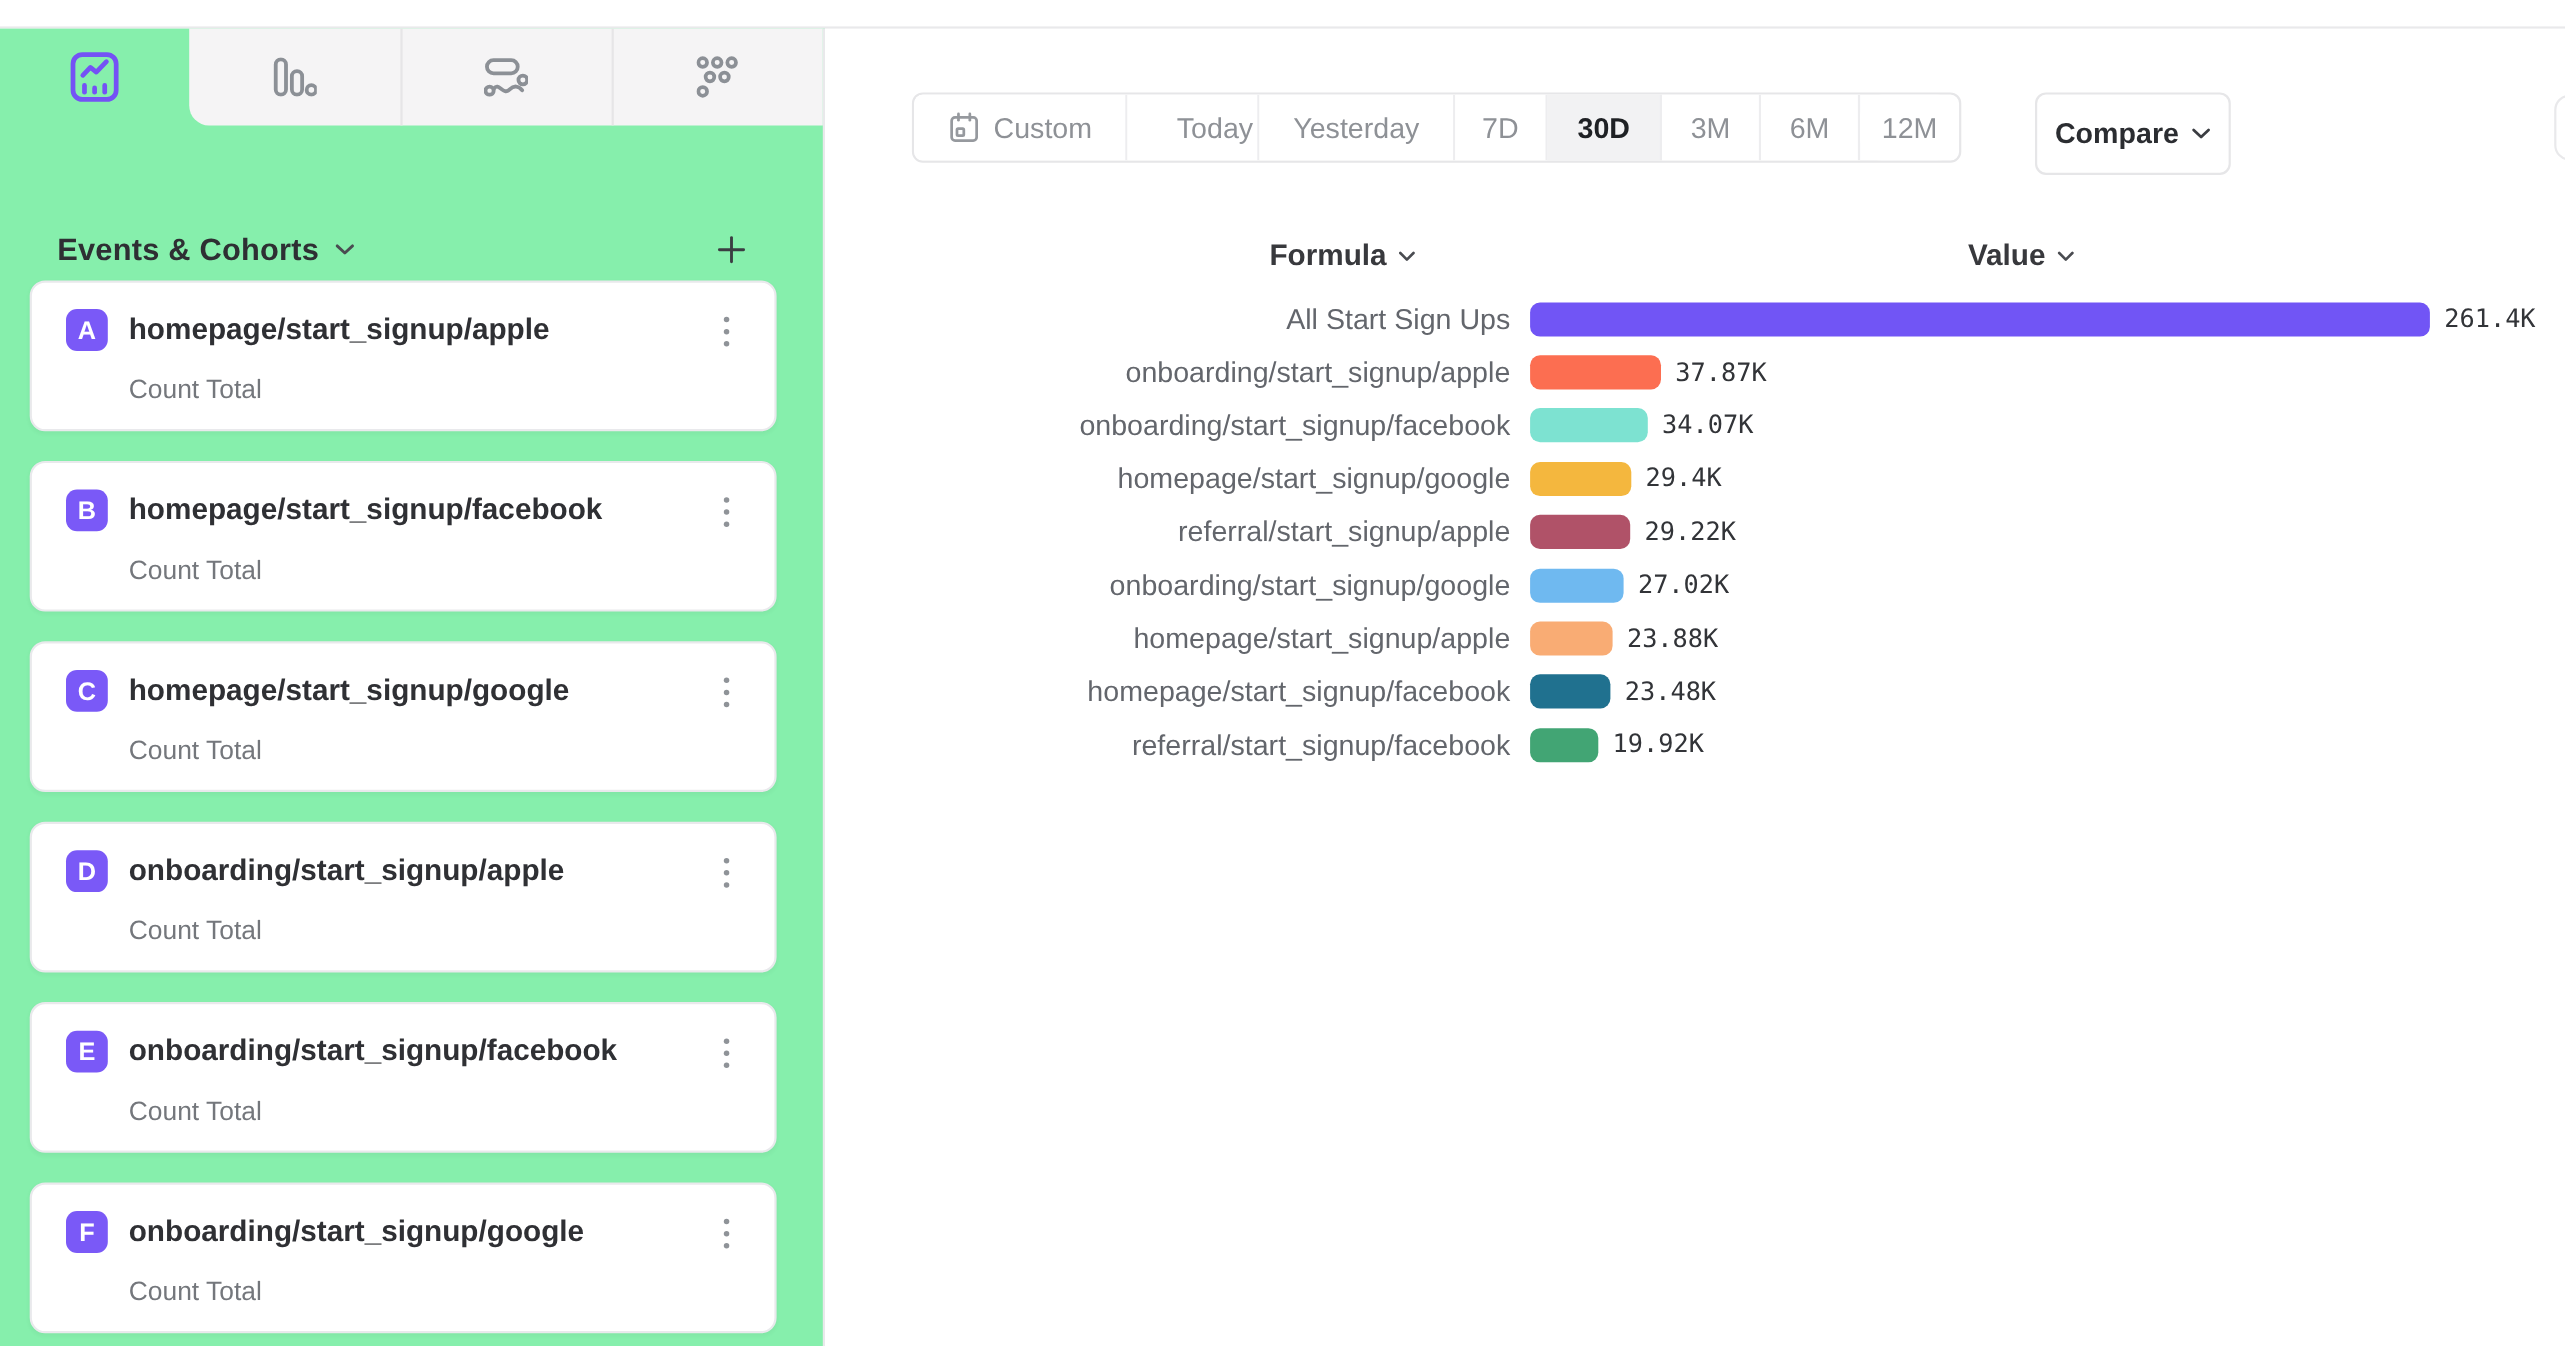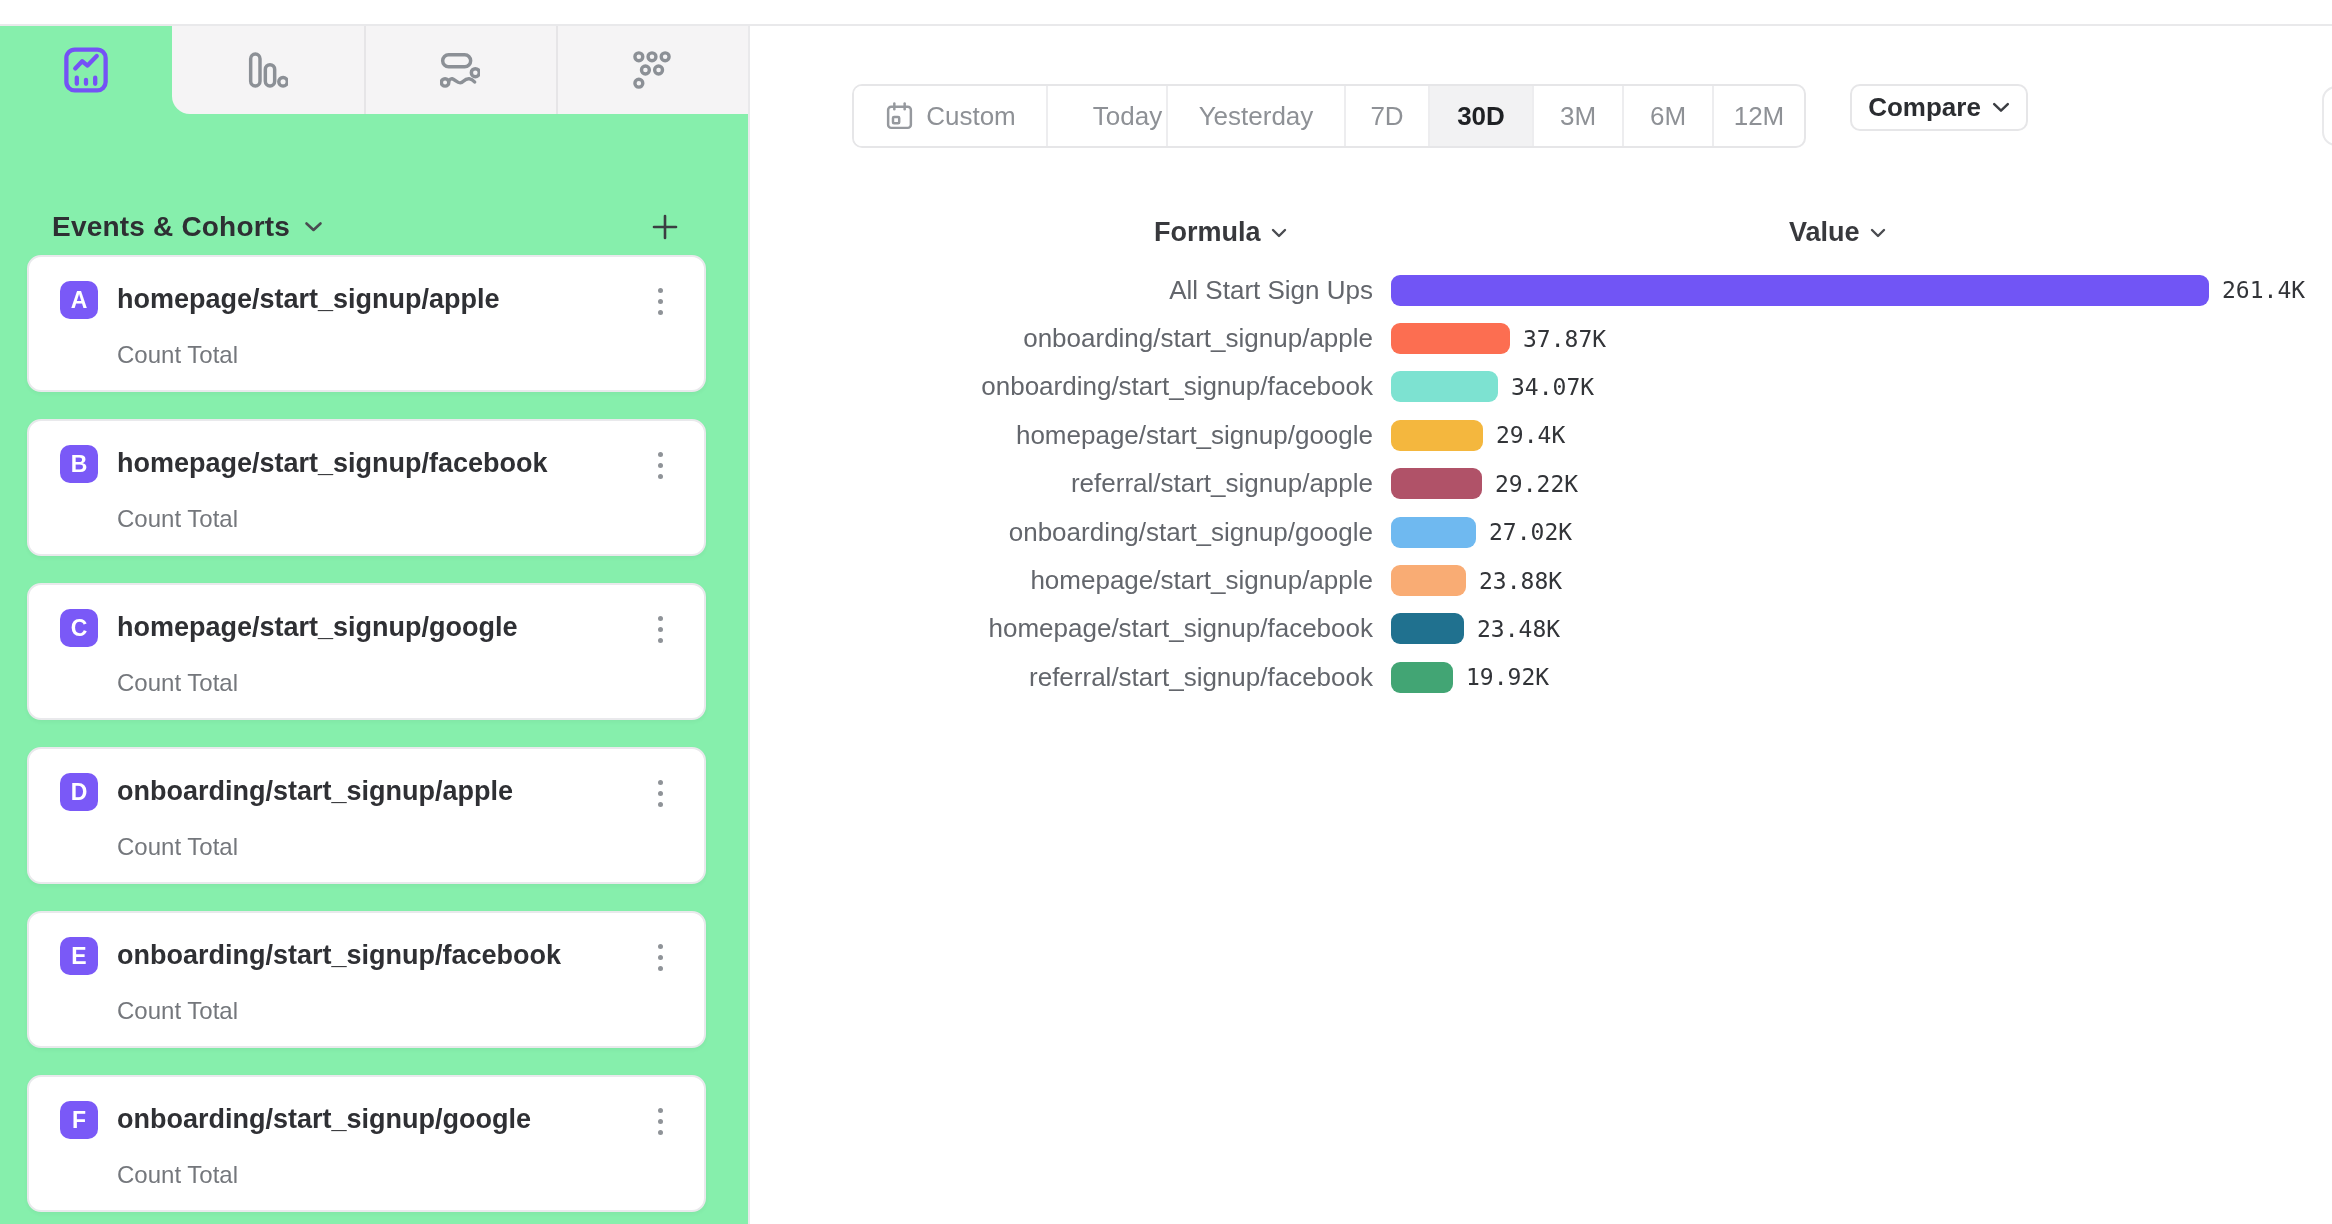--- a/index.html
+++ b/index.html
@@ -30,27 +30,27 @@
           border-radius:14px; box-shadow:0 2px 4px rgba(25,25,35,.04); cursor:pointer; }
   .chip { position:absolute; left:31px; top:24px; width:38px; height:38px; border-radius:10px; background:#7a59f7;
           color:#fff; font-size:23px; font-weight:700; display:flex; align-items:center; justify-content:center; }
   .card-title { position:absolute; left:88px; top:27px; font-size:27px; font-weight:600; color:#2f3034; white-space:nowrap; }
   .card-metric { position:absolute; left:88px; top:84px; font-size:24px; color:#74777c; }
   .kebab { position:absolute; right:24px; top:20px; width:40px; height:48px; display:flex; flex-direction:column;
            align-items:center; justify-content:center; gap:6px; cursor:pointer; }
   .kebab i { width:5px; height:5px; border-radius:50%; background:#8f9398; }
 
   
-  .datebar { position:absolute; left:852px; top:84px; height:64px; display:flex; background:#fff;
+  .datebar { position:absolute; left:829px; top:84px; height:64px; display:flex; background:#fff;
              border:2px solid #e6e6e8; border-radius:10px; overflow:hidden; }
   .seg { display:flex; align-items:center; justify-content:center; gap:11px; font-size:26px; color:#8e9196;
          border-right:2px solid #ededef; cursor:pointer; background:#fff; white-space:nowrap; }
   .seg:last-child { border-right:none;border-radius:20px; }
   .seg.selected { background:#f2f2f3; color:#1f2124; font-weight:700; }
-  .compare-btn { position:absolute; left:1850px; top:84px; width:178px; height:47px; background:#fff;
+  .compare-btn { position:absolute; left:1850px; top:84px; width:178px; height:75px; background:#fff;
                  border:2px solid #e6e6e8; border-radius:10px; display:flex; align-items:center; justify-content:center;
                  gap:11px; font-size:26px; font-weight:700; color:#2b2d31; cursor:pointer; }
   .clipped-btn { position:absolute; left:2322px; top:86px; width:56px; height:60px; background:#fff;
                  border:2px solid #e9e9eb; border-radius:14px; }
 
   
   .chart-hdr { position:absolute; top:217px; display:flex; align-items:center; gap:10px; font-size:27px;
                font-weight:700; color:#38393d; cursor:pointer; }
   .chart-hdr .hdr-chev { display:flex; align-items:center; color:#4a4c51; }
   #formula-hdr { left:1154px; }

